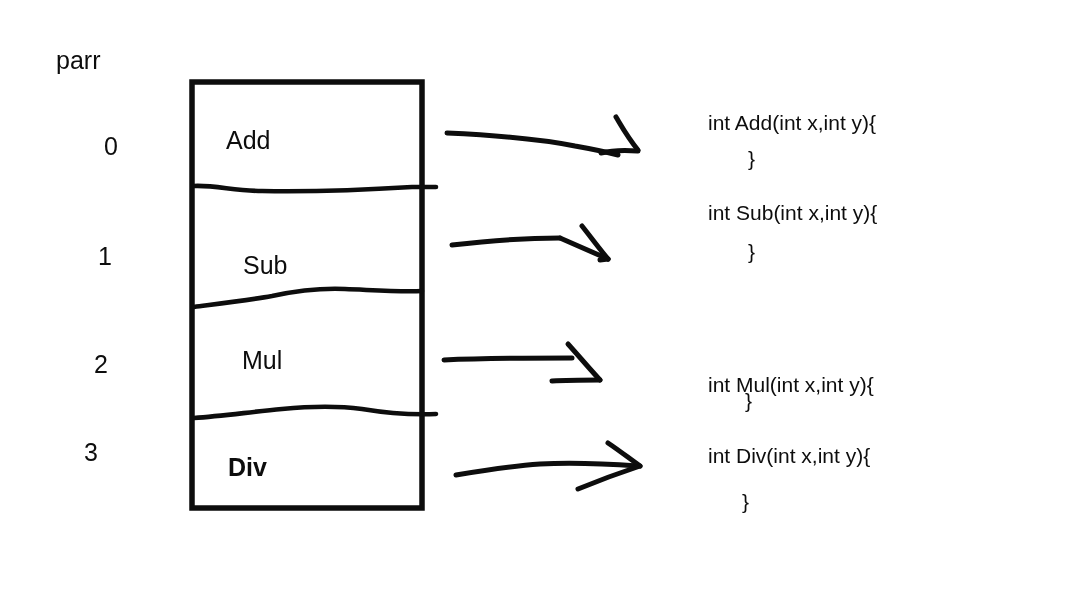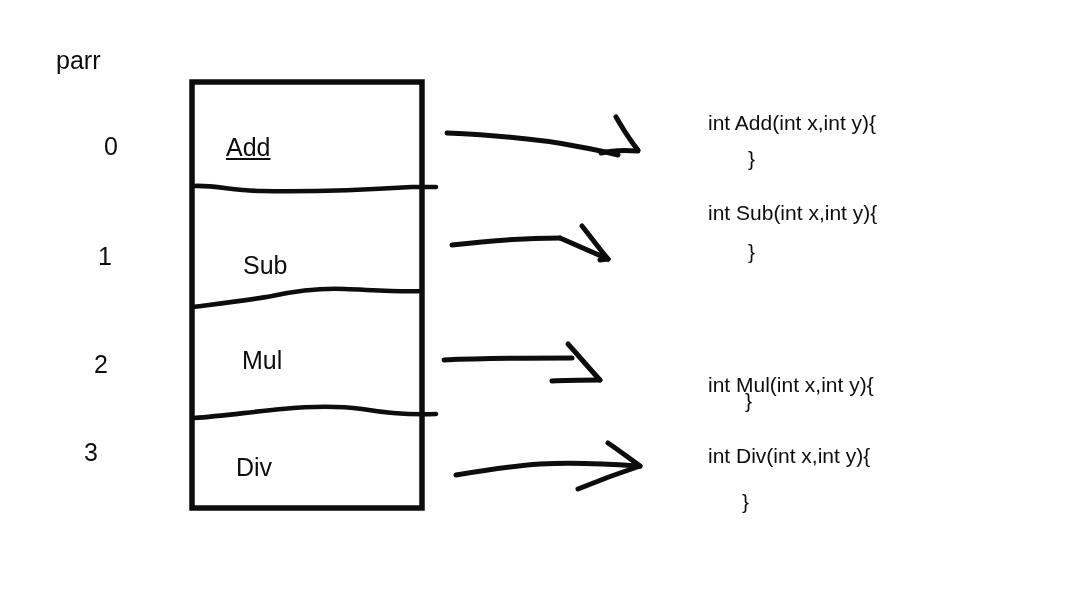--- a/index.html
+++ b/index.html
@@ -81,24 +81,24 @@
 
     <rect x="192" y="82" width="230" height="426" fill="none" stroke="#0d0d0d" stroke-width="5.5"></rect>
 
     <path d="M194,186 C215,185 235,191 262,191 C320,192 380,189 412,187 L436,187" fill="none" stroke="#0d0d0d" stroke-width="4.6" stroke-linecap="round" stroke-linejoin="round"></path>
 
     <path d="M194,307 C225,303 250,300 272,296 C300,290 322,288 345,289 C372,290 398,292 422,291" fill="none" stroke="#0d0d0d" stroke-width="4.6" stroke-linecap="round" stroke-linejoin="round"></path>
 
     <path d="M194,418 C222,416 250,412 282,409 C312,406 340,406 362,409 C386,413 410,415 436,414" fill="none" stroke="#0d0d0d" stroke-width="4.6" stroke-linecap="round" stroke-linejoin="round"></path>
   </svg>
 
-  <div class="abs cell-label" style="left:226px; top:132px;text-decoration:underline;">Add</div>
+  <div class="abs cell-label" style="left:226px; top:125px;">Add</div>
   <div class="abs cell-label" style="left:243px; top:250px;text-align:center;">Sub</div>
   <div class="abs cell-label" style="left:242px; top:345px;">Mul</div>
-  <div class="abs cell-label" style="left:236px; top:452px;">Div</div>
+  <div class="abs cell-label" style="left:228px; top:452px;font-weight:bold;">Div</div>
 
   <svg class="abs" id="arrows-svg" width="1092" height="605">
 
     <g>
       <path d="M447,133 C490,135 540,139 575,146 C592,149 606,152 618,155" fill="none" stroke="#0d0d0d" stroke-width="5" stroke-linecap="round" stroke-linejoin="round"></path>
       <path d="M616,117 C622,127 628,138 638,150" fill="none" stroke="#0d0d0d" stroke-width="5" stroke-linecap="round" stroke-linejoin="round"></path>
       <path d="M601,153 C613,150 626,150 638,151" fill="none" stroke="#0d0d0d" stroke-width="5" stroke-linecap="round" stroke-linejoin="round"></path>
     </g>
 
     <g>

